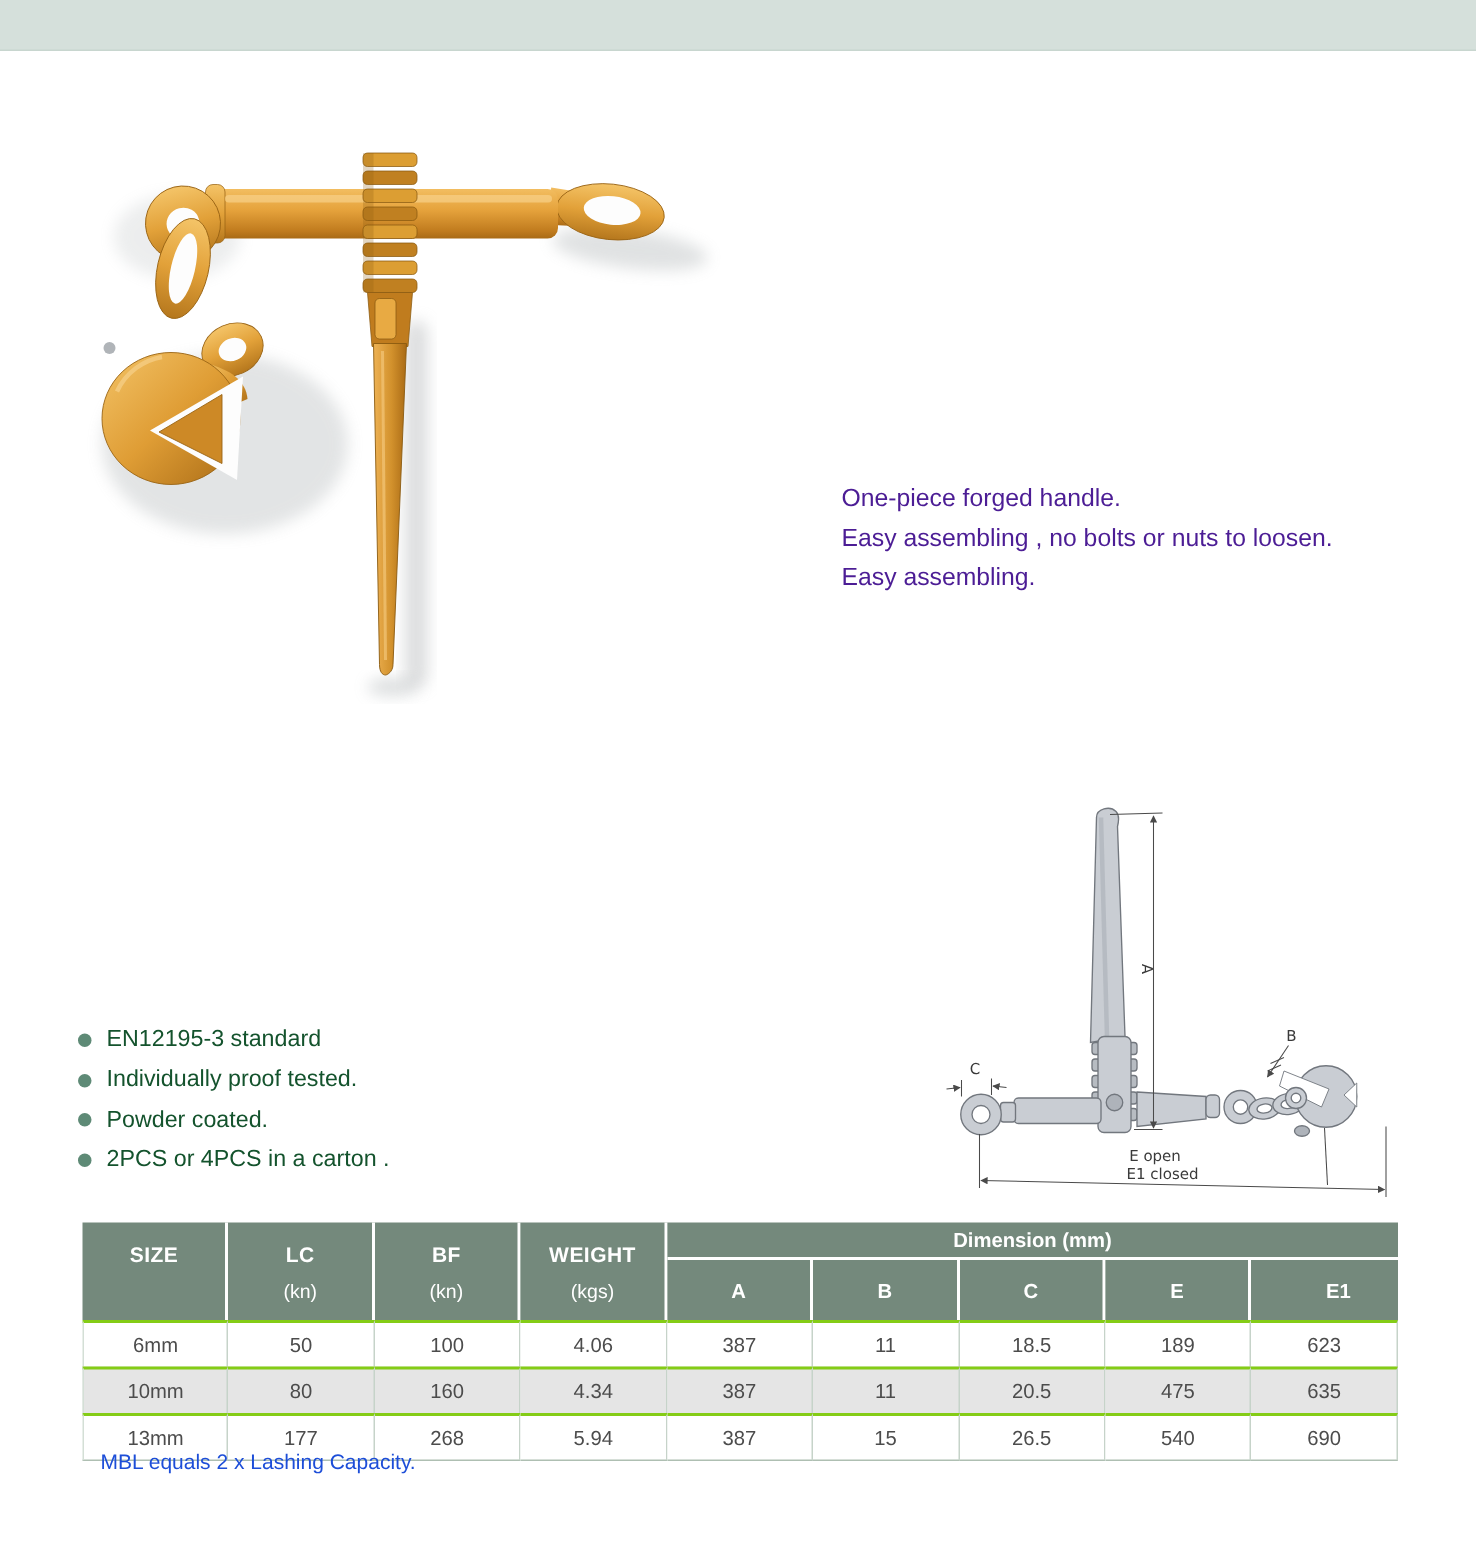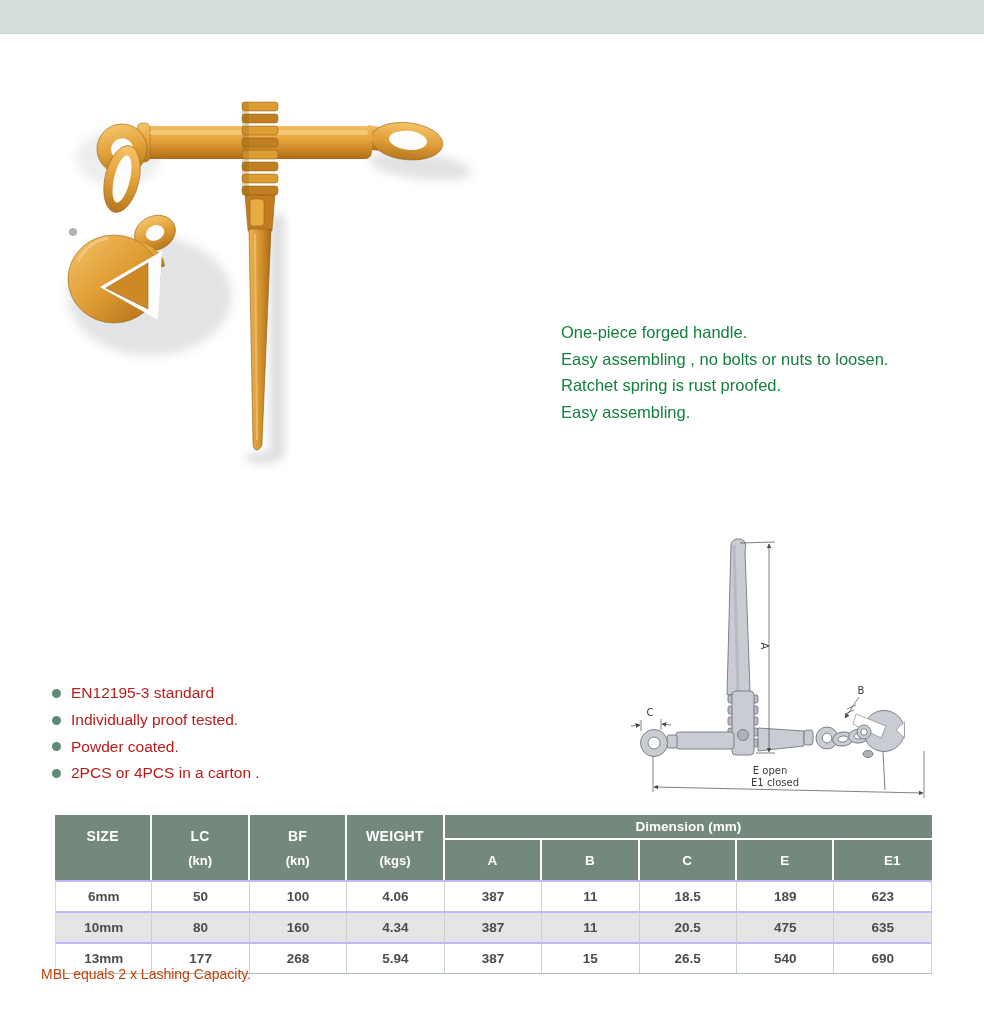--- a/index.html
+++ b/index.html
@@ -8,58 +8,58 @@
     position:relative; width:984px; height:1032px; background:#ffffff;
     overflow:hidden; margin:0 auto;
   }
   .topbar {
     position:absolute; left:0; top:0; width:984px; height:33px;
     background:#d5e0db; border-bottom:1px solid #c8d6cf;
   }
   .photo { position:absolute; left:58px; top:96px; }
   .features {
     position:absolute; left:561px; top:319px; width:400px;
-    font-size:16.5px; line-height:26.6px; color:#15803d;
+    font-size:16.5px; line-height:26.6px; color:#4c1d95;
   }
   .features div { white-space:nowrap; }
   .drawing { position:absolute; left:628px; top:525px; }
   .bullets { position:absolute; left:52px; top:680px; width:420px; }
   .bullet-item {
     display:flex; align-items:center; height:26.7px;
-    font-size:15.5px; color:#b91c1c;
+    font-size:15.5px; color:#14532d;
   }
   .bullet-dot {
     width:9px; height:9px; border-radius:50%; background:#5e8a76;
     margin-right:10px; flex:0 0 auto;
   }
   .spec-table-wrap { position:absolute; left:55px; top:815px; }
   table.spec {
     border-collapse:separate; border-spacing:0; table-layout:fixed;
     width:877px;
   }
   table.spec th {
     background:#74897c; color:#ffffff; font-weight:bold; padding:0;
     text-align:center; vertical-align:middle;
   }
   th.hmain { height:65px; border-right:2px solid #fff; }
   th.hmain .hcell { display:flex; flex-direction:column; justify-content:center; gap:9px; height:100%; }
   th.hmain .hlabel { font-size:14px; letter-spacing:.3px;text-align:center; }
-  th.hmain .hunit  { font-size:13px; font-weight:bold; min-height:15px; }
+  th.hmain .hunit  { font-size:13px; font-weight:normal; min-height:15px; }
   th.hdim { height:23px; border-bottom:2px solid #fff; font-size:13.5px; }
   th.hsub { height:40px; border-right:2px solid #fff; font-size:13.5px; }
   th.hsub.last { border-right:none;padding-left:18px; }
   table.spec tbody td {
     height:27px; text-align:center; font-size:13.5px; color:#4c4c4c;
-    background:#ffffff; border-right:1px solid #c6d3c9; border-top:2px solid #c4b5fd;font-weight:bold;
+    background:#ffffff; border-right:1px solid #c6d3c9; border-top:2px solid #84cc16;
   }
   table.spec tbody td:first-child { border-left:1px solid #d4dfd6; }
   table.spec tbody tr.alt td { background:#e5e5e5; }
   table.spec tbody tr:last-child td { border-bottom:1px solid #aebfb2; }
   .footnote {
-    position:absolute; left:41px; top:966px; font-size:14px; color:#c2410c;
+    position:absolute; left:67px; top:966px; font-size:14px; color:#1d4ed8;
   }
   svg text { font-family:"DejaVu Sans", sans-serif; }
 </style>
 </head>
 <body>
 
 <div class="page">
 
   <div class="topbar"></div>
 
@@ -152,21 +152,20 @@
       <ellipse cx="56" cy="183" rx="46" ry="44" fill="url(#gHook)" stroke="#9a6414" stroke-width="0.6"></ellipse>
       <polygon points="104,155 42,191 100,224" fill="#fdfdfd"></polygon>
       <polygon points="48,192 90,167 90,213" fill="#cd8926" stroke="#9a6414" stroke-width="0.6"></polygon>
       <path d="M 20 165 C 26 152 38 144 50 142" stroke="#f6d08a" stroke-width="3" fill="none" opacity="0.7"></path>
     </g>
   </svg>
 
   <div class="features">
     <div>One-piece forged handle.</div>
     <div>Easy assembling , no bolts or nuts to loosen.</div>
-    <div>Ratchet spring is rust proofed.</div>
     <div>Easy assembling.</div>
   </div>
 
   <svg class="drawing" width="310" height="280" viewBox="0 0 310 280">
     <defs>
       <marker id="arr" viewBox="0 0 10 10" refX="9" refY="5" markerWidth="7" markerHeight="7" orient="auto-start-reverse">
         <path d="M0,0 L10,5 L0,10 z" fill="#4a4a4a"></path>
       </marker>
     </defs>
     <g stroke="#72777e" stroke-width="0.9" fill="#c9cdd3">

